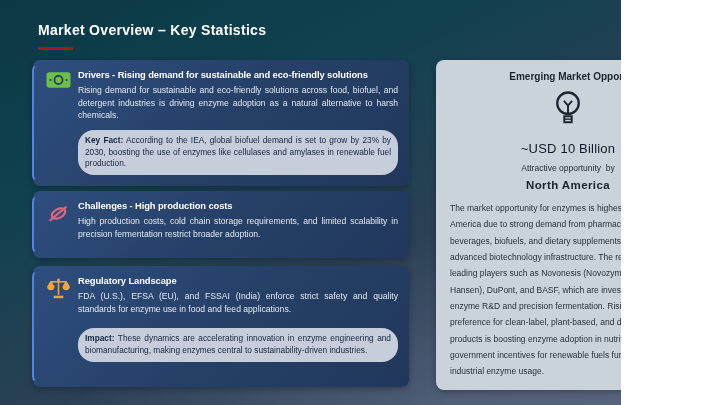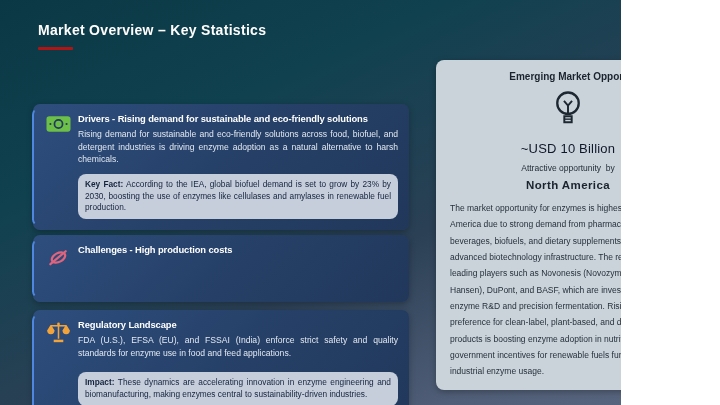--- a/index.html
+++ b/index.html
@@ -12,28 +12,28 @@
   .title-underline{position:absolute;left:38px;top:47px;width:35px;height:3px;background:#b01414;border-radius:1px;}
   .logo{position:absolute;left:654px;top:3px;width:48px;height:49px;background:#f4f4f2;border-radius:50%;
         display:flex;flex-direction:column;align-items:center;justify-content:center;box-shadow:0 1px 3px rgba(0,0,0,.3);}
   .logo-text{transform:scale(.82);text-align:center;line-height:1.05;}
   .logo-brand{font-size:6px;font-weight:bold;color:#b02020;white-space:nowrap;}
   .logo-tag{font-size:4.5px;color:#2e6f96;white-space:nowrap;}
 
   
   .card{position:absolute;left:33px;width:376px;border-radius:7px;
         background:linear-gradient(135deg,#2e4e7e 0%,#253f66 55%,#21385b 100%);
-        box-shadow:0 2px 6px rgba(0,0,0,.28);margin-top:44px;}
+        box-shadow:0 2px 6px rgba(0,0,0,.28);}
   .bracket{position:absolute;left:-1px;top:4px;bottom:4px;width:9px;
            border:2px solid transparent;border-left:2.5px solid #4e86e0;border-radius:9px;}
   .card-icon{position:absolute;left:13px;top:11px;width:26px;height:24px;}
   .card-text{padding:9px 11px 10px 45px;}
   .card-h{font-size:9.4px;font-weight:bold;color:#ffffff;margin:0 0 4px 0;white-space:nowrap;letter-spacing:-.1px;}
   .card-b{font-size:8.6px;color:#e3e9f2;line-height:1.47;text-align:justify;margin:0;}
-  .callout{background:#c6cedb;border-radius:8px;padding:5px 7px;font-size:8.3px;line-height:1.42;
+  .callout{background:#c6cedb;border-radius:16px;padding:5px 7px;font-size:8.3px;line-height:1.42;
            color:#14233d;text-align:justify;}
   .callout .lbl{font-weight:bold;}
   .card1{top:60px;height:126px;}
   .card1 .callout{margin-top:8px;}
   .card2{top:191px;height:67px;}
   .card3{top:266px;height:121px;}
   .card3 .callout{margin-top:13px;}
 
   
   .panel{position:absolute;left:436px;top:60px;width:264px;height:330px;background:#cbd3da;border-radius:8px;
@@ -96,20 +96,21 @@
     <div class="card-icon">
       <svg width="25" height="23" viewBox="0 0 26 24">
         <g fill="none" stroke="#e0647e" stroke-width="2.3" stroke-linecap="round">
           <ellipse cx="13" cy="12" rx="7.5" ry="4.6" transform="rotate(-28 13 12)"></ellipse>
           <line x1="4.5" y1="19" x2="20.5" y2="5.5"></line>
         </g>
       </svg>
     </div>
     <div class="card-text">
       <p class="card-h">Challenges - High production costs</p>
+      <p class="card-b">High production costs, cold chain storage requirements, and limited scalability in precision fermentation restrict broader adoption.</p>
     </div>
   </div>
 
   <div class="card card3">
     <div class="bracket"></div>
     <div class="card-icon">
       <svg width="25" height="23" viewBox="0 0 26 24">
         <g stroke="#f2a43b" fill="none" stroke-width="1.6" stroke-linejoin="round">
           <line x1="13" y1="3" x2="13" y2="18.5"></line>
           <line x1="5" y1="5" x2="21" y2="5"></line>

